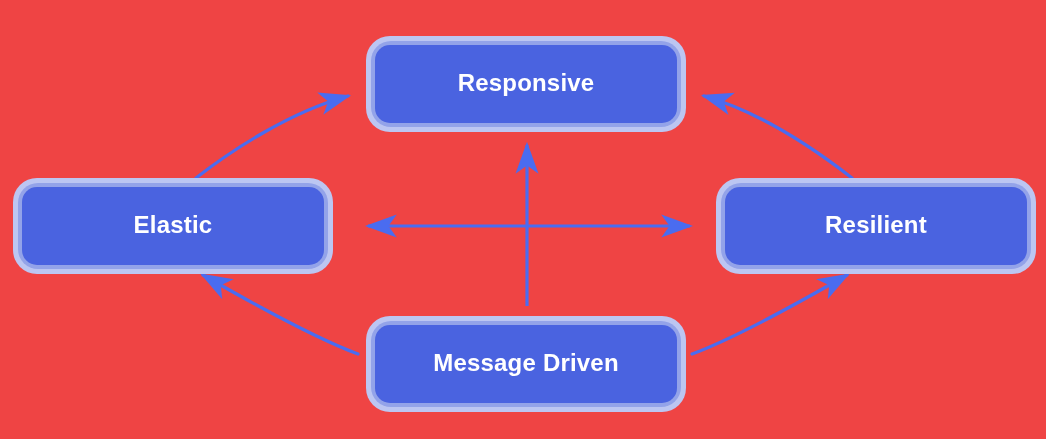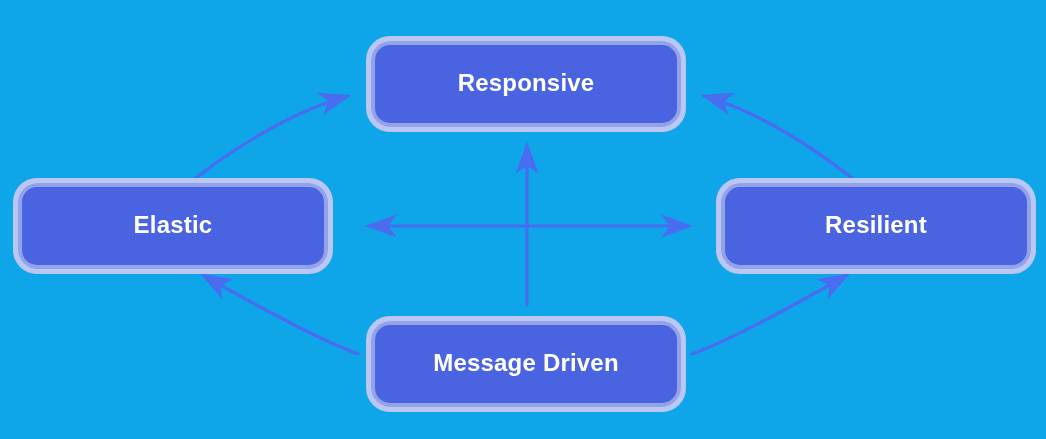--- a/index.html
+++ b/index.html
@@ -8,21 +8,21 @@
     padding: 0;
     background: #ffffff;
   }
   body {
     font-family: "Liberation Sans", sans-serif;
   }
   #diagram-root {
     position: relative;
     width: 1046px;
     height: 439px;
-    background: #0ea5e9;
+    background: #ef4444;
     overflow: hidden;
   }
   #diagram-svg {
     position: absolute;
     top: 0;
     left: 0;
     width: 1046px;
     height: 439px;
     display: block;
   }

